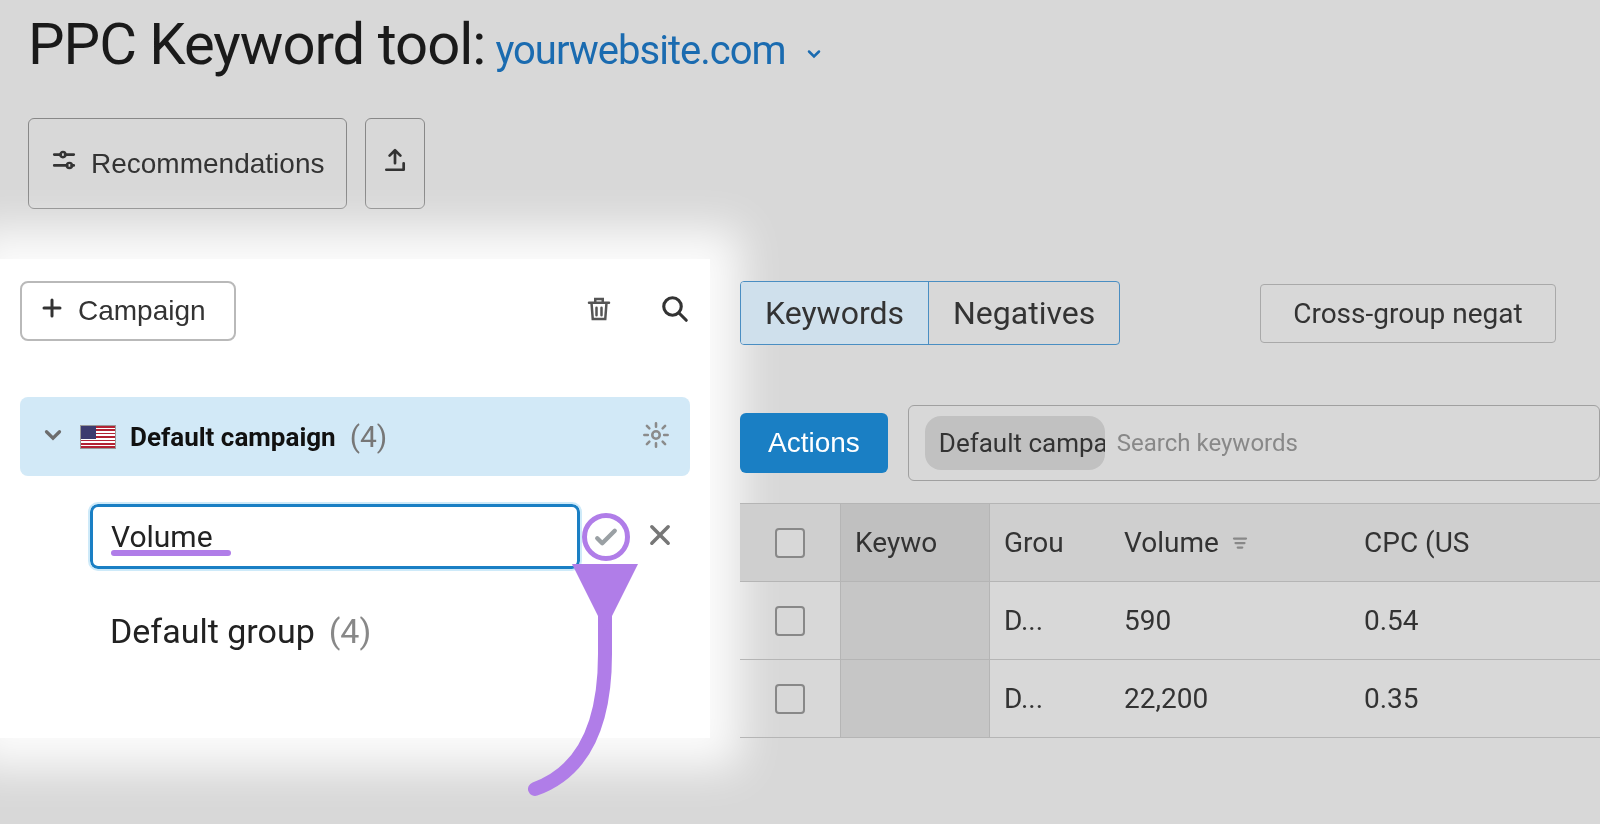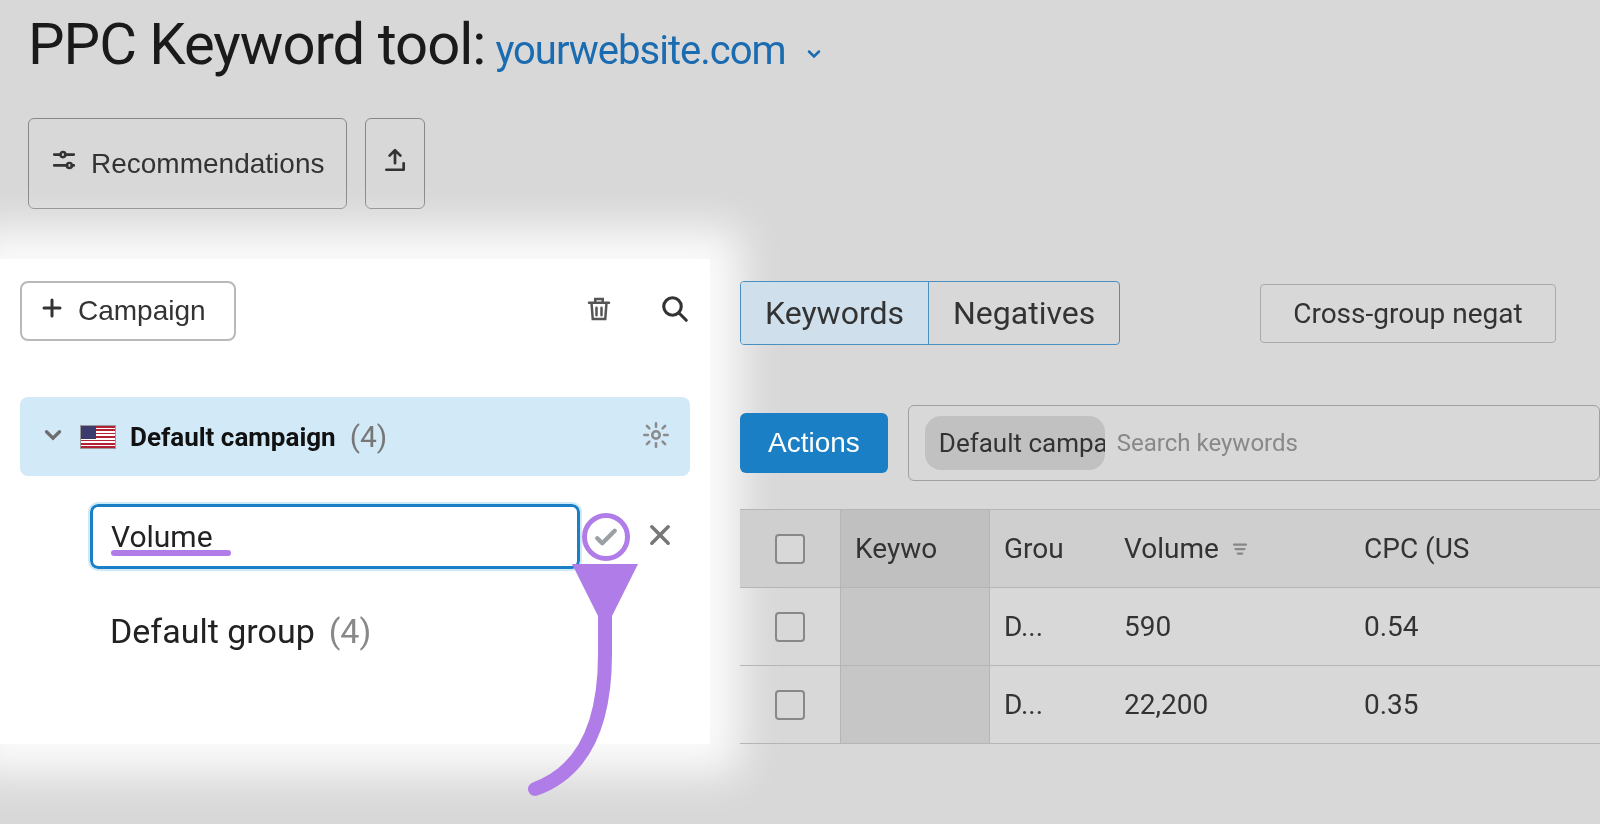--- a/index.html
+++ b/index.html
@@ -259,21 +259,21 @@
     white-space: nowrap;
     overflow: hidden;
     max-width: 180px;
   }
   .search-placeholder {
     font-size: 24px;
     color: #888;
     flex: 1;
   }
   .table {
-    margin-top: 28px;
+    margin-top: 22px;
   }
   .thead {
     display: flex;
     border-top: 1px solid #b5b5b5;
     border-bottom: 1px solid #b5b5b5;
     background: #cfcfcf;
   }
   .th, .td {
     padding: 22px 14px;
     font-size: 28px;

